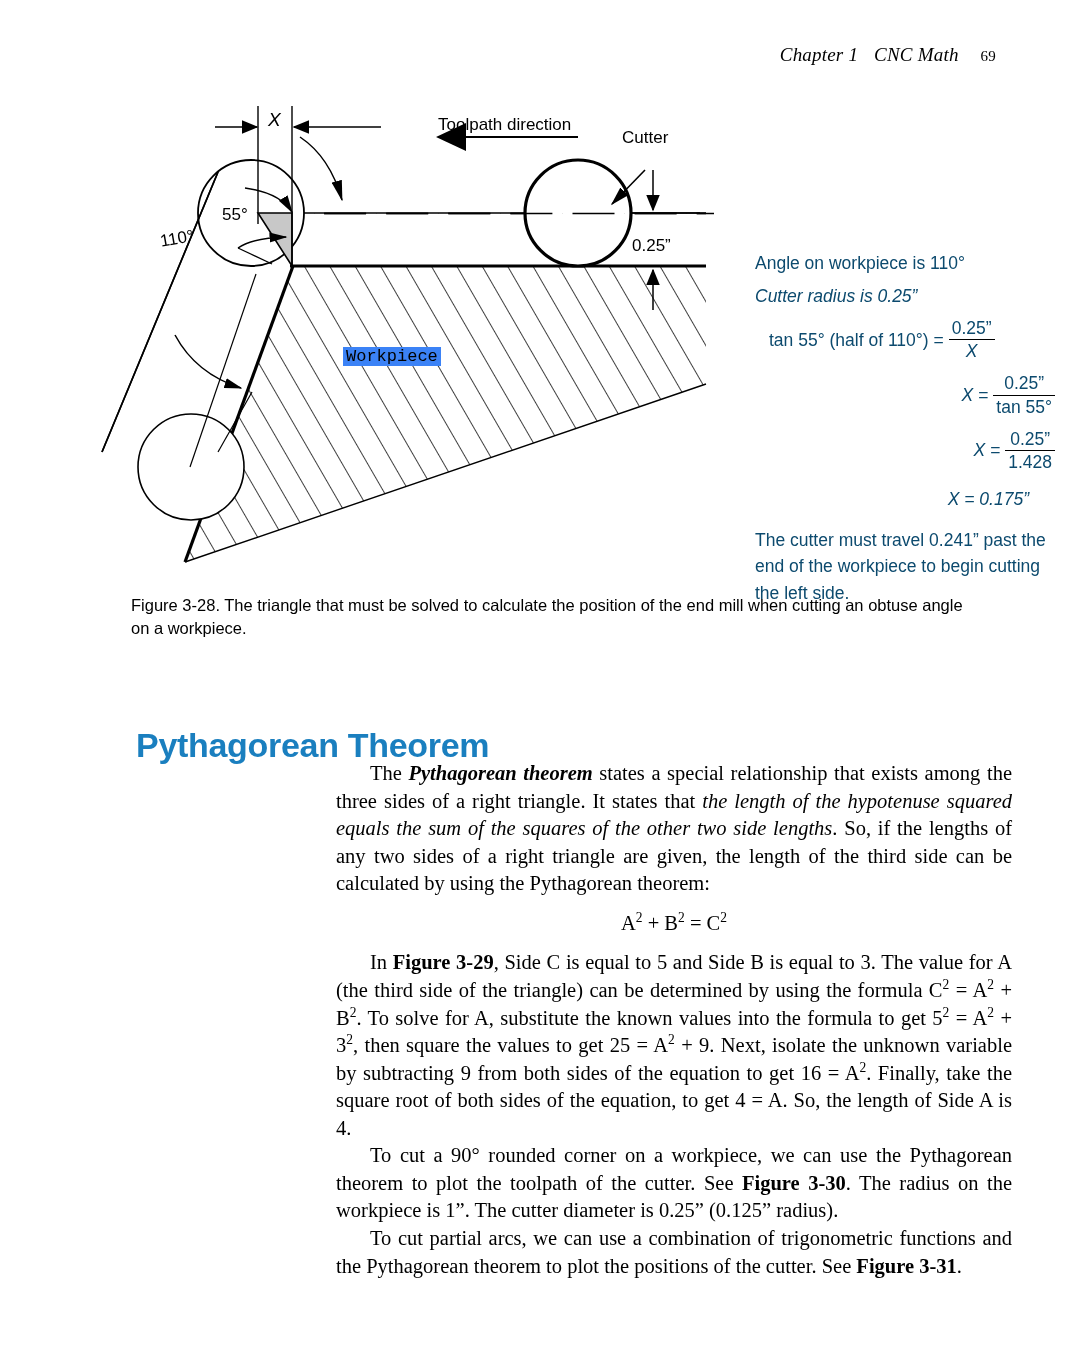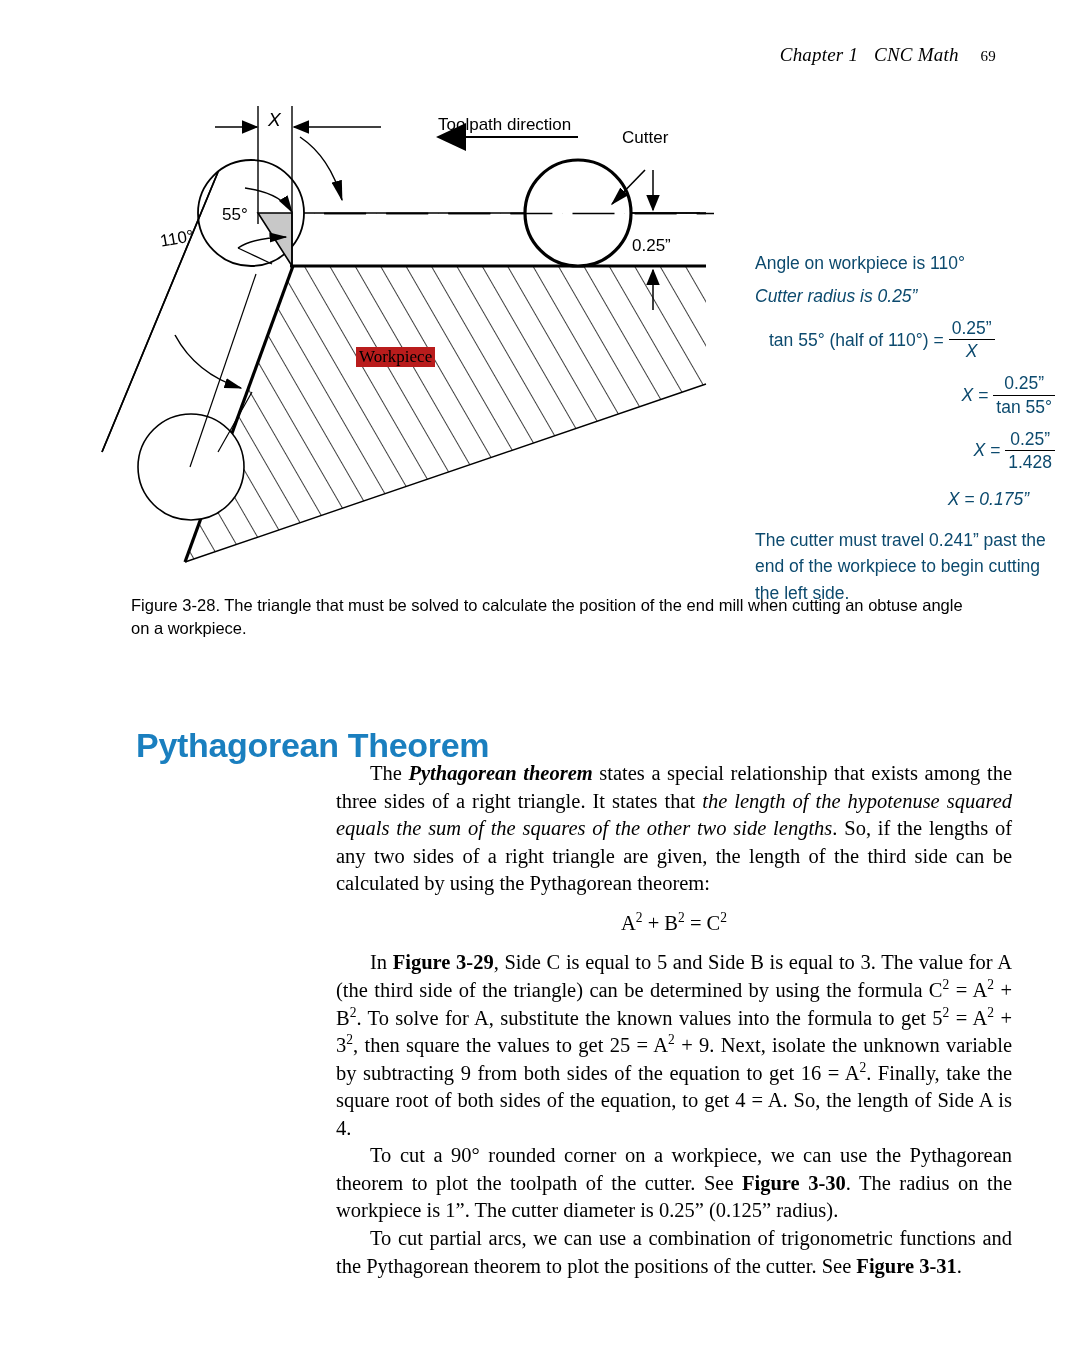--- a/index.html
+++ b/index.html
@@ -258,21 +258,21 @@
   <div style="position:absolute;left:438px;top:23px;font-family:'Liberation Sans',sans-serif;font-size:17px;">Toolpath direction</div>
 
   <div style="position:absolute;left:622px;top:36px;font-family:'Liberation Sans',sans-serif;font-size:17px;">Cutter</div>
 
   <div style="position:absolute;left:222px;top:113px;font-family:'Liberation Sans',sans-serif;font-size:17px;">55°</div>
 
   <div style="position:absolute;left:160px;top:137px;font-family:'Liberation Sans',sans-serif;font-size:17px;transform:rotate(-10deg);">110°</div>
 
   <div style="position:absolute;left:632px;top:144px;font-family:'Liberation Sans',sans-serif;font-size:17px;">0.25”</div>
 
-  <div style="position:absolute;left:356px;top:255px;font-family:Liberation Serif, serif;font-size:17px;background:#b91c1c;padding:0 3px;">Workpiece</div>
+  <div style="position:absolute;left:343px;top:255px;font-family:Liberation Mono, monospace;font-size:17px;background:#3b82f6;padding:0 3px;">Workpiece</div>
 
   <div id="equation-panel">
     <div class="plain-line">Angle on workpiece is 110°</div>
     <div class="plain-line" style="margin-top:6px;font-style:italic;">Cutter radius is 0.25”</div>
 
     <div class="eq-row left-ind">
       <span class="eq-lhs">tan 55° (half of 110°) =</span>
       <span class="frac">
         <span class="num">0.25”</span>
         <span class="den ital">X</span>

